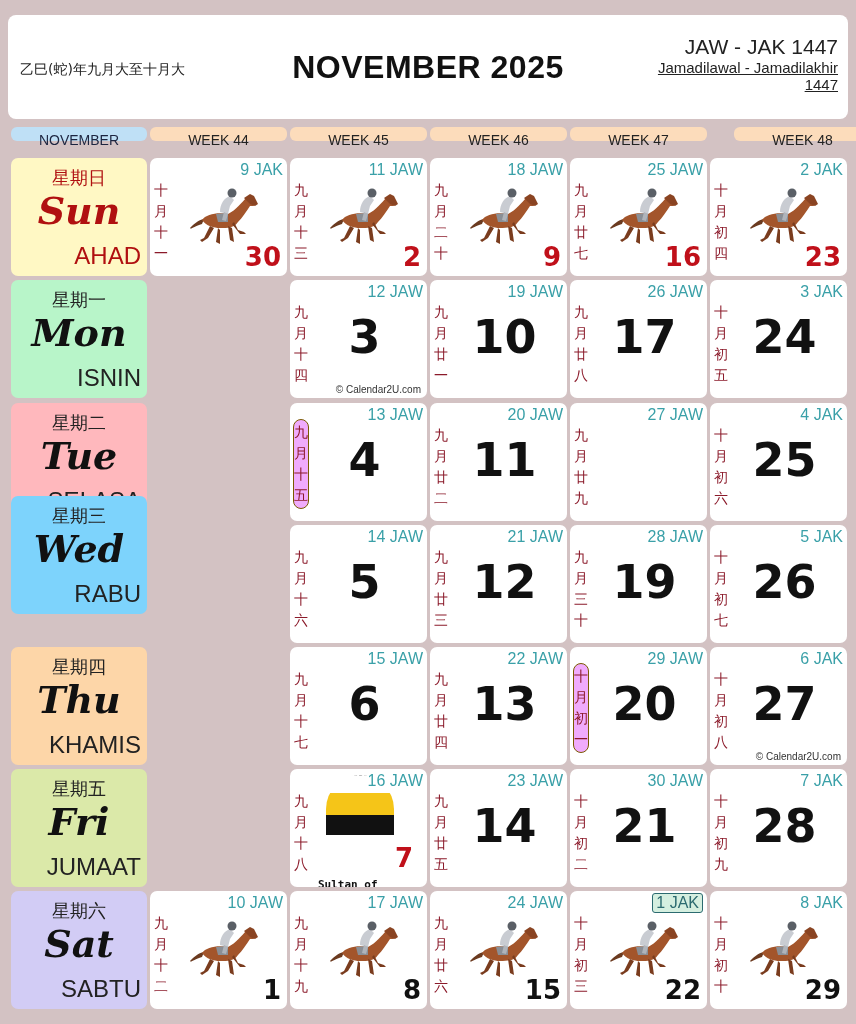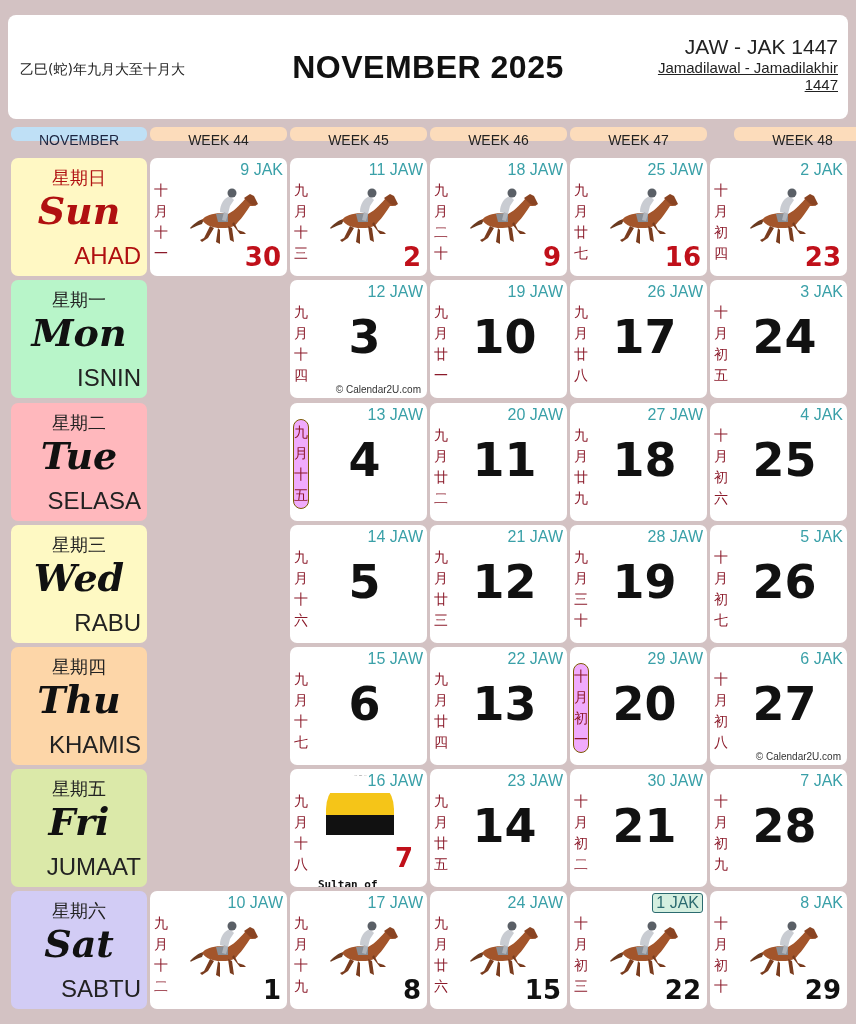--- a/index.html
+++ b/index.html
@@ -135,21 +135,21 @@
 <div class="daylabel" style="top:280px;background:#b8f5c9;">
   <div class="zh">星期一</div>
   <div class="en">Mon</div>
   <div class="ms">ISNIN</div>
 </div>
 <div class="daylabel" style="top:403px;background:#ffb8bd;">
   <div class="zh">星期二</div>
   <div class="en">Tue</div>
   <div class="ms">SELASA</div>
 </div>
-<div class="daylabel" style="top:525px;background:#fef9c3;padding-left:8px;">
+<div class="daylabel" style="top:496px;background:#7dd3fc;padding-left:8px;">
   <div class="zh">星期三</div>
   <div class="en">Wed</div>
   <div class="ms">RABU</div>
 </div>
 <div class="daylabel" style="top:647px;background:#fdd6a8;">
   <div class="zh">星期四</div>
   <div class="en">Thu</div>
   <div class="ms">KHAMIS</div>
 </div>
 <div class="daylabel" style="top:769px;background:#dbe9a9;">
@@ -232,21 +232,20 @@
   <div class="daynum">4</div>
 </div>
 <div class="cell" style="left:430px;top:403px;">
   <div class="hijri">20 JAW</div>
   <div class="lunar">九月廿二</div>
   <div class="daynum">11</div>
 </div>
 <div class="cell" style="left:570px;top:403px;">
   <div class="hijri">27 JAW</div>
   <div class="lunar">九月廿九</div>
-  <div class="daynum">18</div>
 </div>
 <div class="cell" style="left:710px;top:403px;">
   <div class="hijri">4 JAK</div>
   <div class="lunar">十月初六</div>
   <div class="daynum">25</div>
 </div>
 
 <div class="cell" style="left:290px;top:525px;">
   <div class="hijri">14 JAW</div>
   <div class="lunar">九月十六</div>

